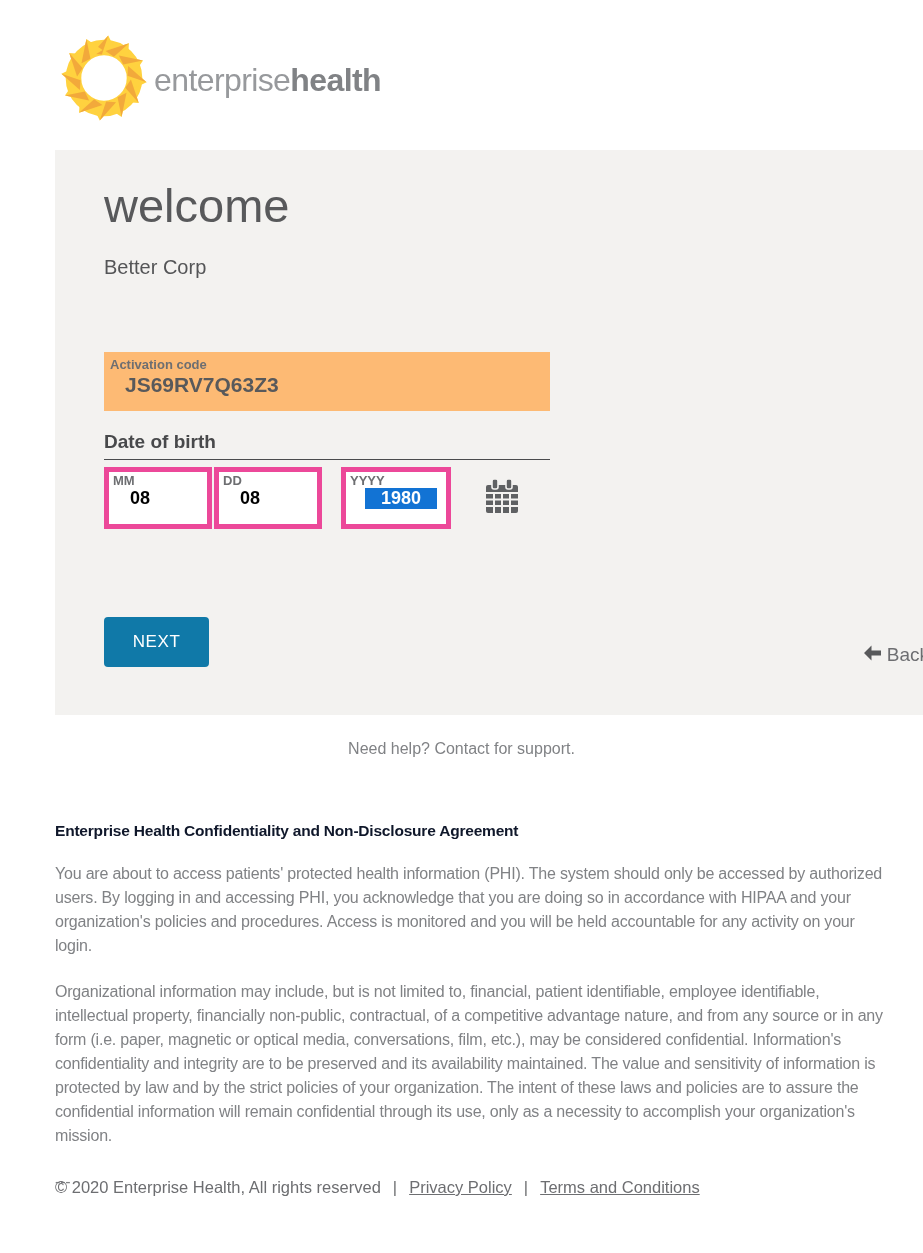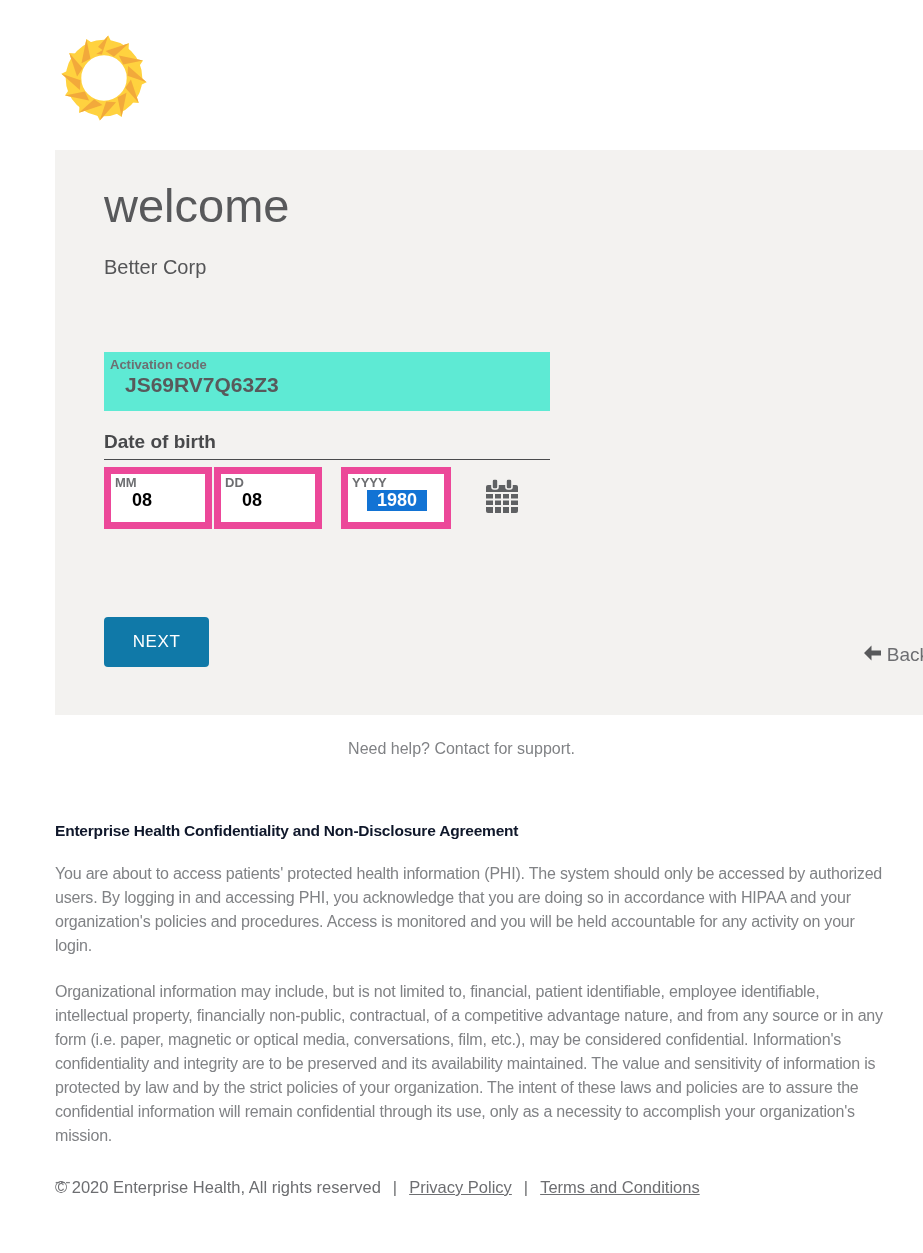--- a/index.html
+++ b/index.html
@@ -29,46 +29,46 @@
     font-size:47px; font-weight:400; color:#58595b;
   }
   .company-name {
     position:absolute; left:49px; top:106px;
     font-size:20px; color:#55565
 8;
     color:#545557;
   }
   .activation-box {
     position:absolute; left:49px; top:202px;
-    width:446px; height:59px; background:#5eead4;
+    width:446px; height:59px; background:#fdba74;
     padding:5px 6px;
   }
   .activation-label { font-size:13px; font-weight:700; color:#6d6e71; }
   .activation-value { font-size:21px; font-weight:700; color:#58595b; margin-left:15px; margin-top:1px; }
 
   .dob-label {
     position:absolute; left:49px; top:281px;
     font-size:19px; font-weight:700; color:#48494b;
   }
   .dob-rule {
     position:absolute; left:49px; top:309px;
     width:446px; height:0; border-top:1px solid #4a4b4d;
   }
   .dob-field {
     position:absolute; top:317px;
     width:108px; height:62px;
-    background:#ffffff; border:7px solid #ec4899;
+    background:#ffffff; border:5px solid #ec4899;
     padding:1px 4px; cursor:text;
   }
   .dob-field.mm { left:49px; }
   .dob-field.dd { left:159px; }
   .dob-field.yyyy { left:286px; width:110px; }
   .dob-field .fld-label { font-size:13px; font-weight:700; color:#6d6e71; display:block; }
   .dob-field .fld-value { font-size:18px; font-weight:700; color:#000000; margin-left:17px; display:inline-block; margin-top:0; }
-  .dob-field .fld-value.selected { background:#1273d4; color:#ffffff; padding:0 10px; margin-left:15px; }
+  .dob-field .fld-value.selected { background:#1273d4; color:#ffffff; padding:0 16px; margin-left:15px; }
   .calendar-btn {
     position:absolute; left:428px; top:328px;
     width:38px; height:38px; background:none; border:none; cursor:pointer; padding:0;
   }
 
   .next-button {
     position:absolute; left:49px; top:467px;
     width:105px; height:50px;
     background:#1079a8; color:#ffffff;
     border:none; border-radius:4px;
@@ -131,20 +131,23 @@
         <use href="#petal" transform="rotate(150)"></use>
         <use href="#petal" transform="rotate(180)"></use>
         <use href="#petal" transform="rotate(210)"></use>
         <use href="#petal" transform="rotate(240)"></use>
         <use href="#petal" transform="rotate(270)"></use>
         <use href="#petal" transform="rotate(300)"></use>
         <use href="#petal" transform="rotate(330)"></use>
         <circle r="30" fill="#ffffff"></circle>
       </svg>
     </span>
+    <span class="wordmark">
+      <span class="light">enterprise</span><span class="bold">health</span>
+    </span>
   </div>
 
   <div class="card">
     <div class="welcome-title">welcome</div>
     <div class="company-name">Better Corp</div>
 
     <div class="activation-box">
       <div class="activation-label">Activation code</div>
       <div class="activation-value">JS69RV7Q63Z3</div>
     </div>

